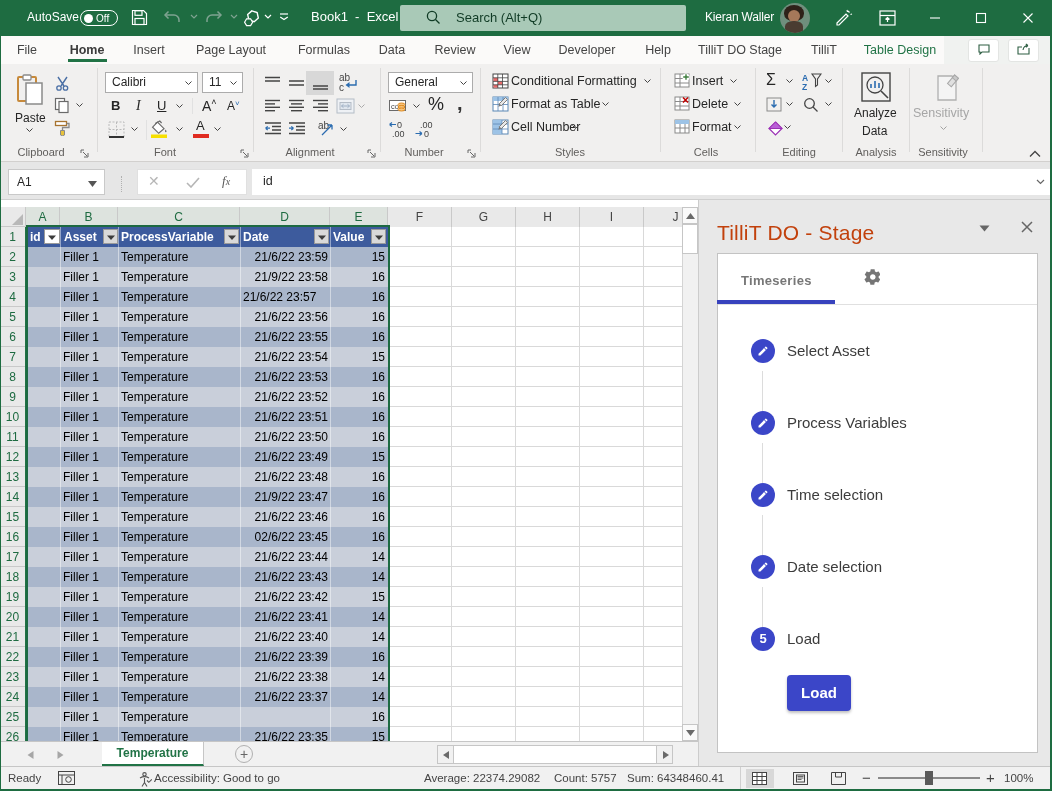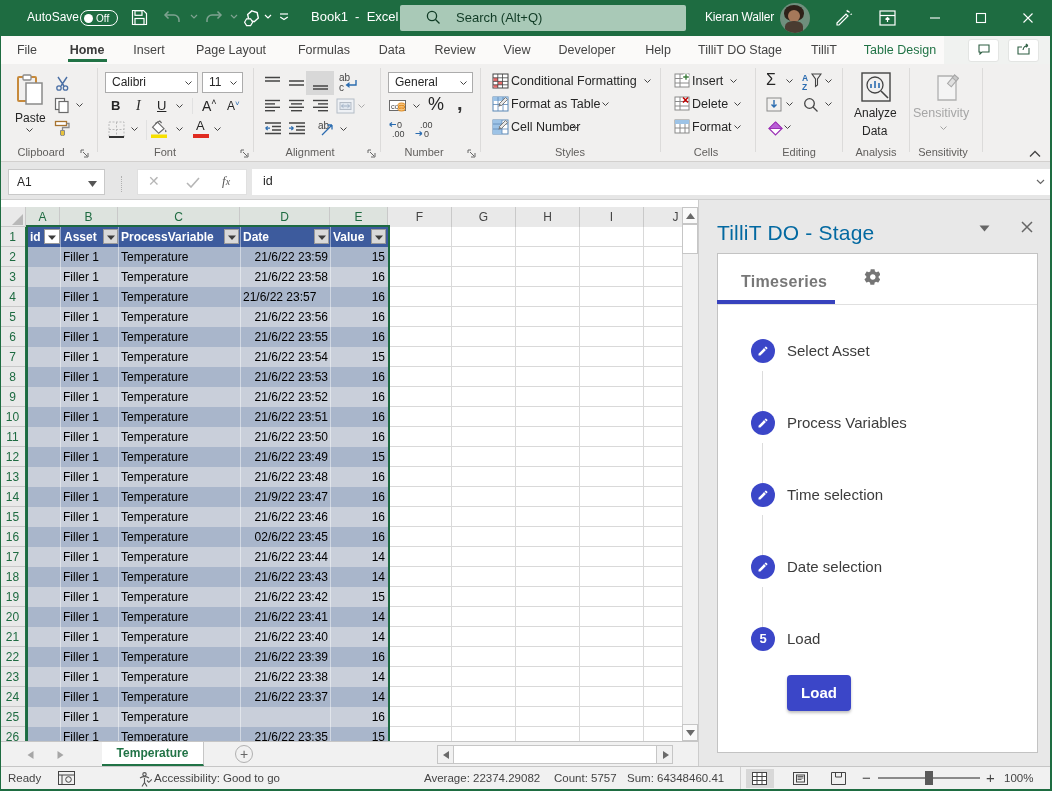--- a/index.html
+++ b/index.html
@@ -573,21 +573,21 @@
       </svg>
     </div>
 <div style="position:absolute;left:28px;top:47px;width:360px;height:20px;background:#a9b6cb;"></div>
 <span class="cell" style="left:63px;top:50px;">Filler 1</span>
 <span class="cell" style="left:121px;top:50px;">Temperature</span>
 <span class="cell" style="left:243px;top:50px;width:85px;text-align:right;">21/6/22 23:59</span>
 <span class="cell" style="left:330px;top:50px;width:55px;text-align:right;">15</span>
 <div style="position:absolute;left:28px;top:67px;width:360px;height:20px;background:#c9cfda;"></div>
 <span class="cell" style="left:63px;top:70px;">Filler 1</span>
 <span class="cell" style="left:121px;top:70px;">Temperature</span>
-<span class="cell" style="left:243px;top:70px;width:85px;text-align:right;">21/6/22 23:58</span>
+<span class="cell" style="left:243px;top:70px;width:85px;text-align:right;">21/9/22 23:58</span>
 <span class="cell" style="left:330px;top:70px;width:55px;text-align:right;">16</span>
 <div style="position:absolute;left:28px;top:87px;width:360px;height:20px;background:#a9b6cb;"></div>
 <span class="cell" style="left:63px;top:90px;">Filler 1</span>
 <span class="cell" style="left:121px;top:90px;">Temperature</span>
 <span class="cell" style="left:243px;top:90px;width:85px;text-align:left;">21/6/22 23:57</span>
 <span class="cell" style="left:330px;top:90px;width:55px;text-align:right;">16</span>
 <div style="position:absolute;left:28px;top:107px;width:360px;height:20px;background:#c9cfda;"></div>
 <span class="cell" style="left:63px;top:110px;">Filler 1</span>
 <span class="cell" style="left:121px;top:110px;">Temperature</span>
 <span class="cell" style="left:243px;top:110px;width:85px;text-align:right;">21/6/22 23:56</span>
@@ -709,29 +709,29 @@
 <svg class="icon" style="left:686px;top:13px;" width="9" height="6" viewBox="0 0 9 6">
       <path d="M4.5 0L9 6H0z" fill="#6a6a6a"></path>
     </svg>
 <div style="position:absolute;left:682px;top:24px;width:16px;height:30px;background:#fff;border:1px solid #c6c6c6;"></div>
 <div style="position:absolute;left:682px;top:524px;width:16px;height:17px;background:#fafafa;border:1px solid #c6c6c6;"></div>
 <svg class="icon" style="left:686px;top:530px;" width="9" height="6" viewBox="0 0 9 6">
       <path d="M4.5 6L0 0h9z" fill="#6a6a6a"></path>
     </svg>
 </div>
 <div class="abs" id="pane">
-<span style="position:absolute;left:18px;top:21px;font-size:21px;letter-spacing:0.2px;color:#0369a1;">TilliT DO - Stage</span>
+<span style="position:absolute;left:18px;top:21px;font-size:21px;letter-spacing:0.2px;color:#c2410c;">TilliT DO - Stage</span>
 <svg class="icon" style="left:280px;top:25px;" width="11" height="7" viewBox="0 0 11 7">
       <path d="M0.5 0.5h10L5.5 6.5z" fill="#666"></path>
     </svg>
 <svg class="icon" style="left:322px;top:21px;" width="12" height="12" viewBox="0 0 12 12">
       <path d="M1 1l10 10M11 1L1 11" stroke="#666" stroke-width="1.5"></path>
     </svg>
 <div style="position:absolute;left:18px;top:53px;width:321px;height:500px;background:#fff;border:1px solid #c3c3c3;"></div>
-<span style="position:absolute;left:42px;top:73px;font-size:16px;font-weight:bold;color:#777;letter-spacing:.3px;">Timeseries</span>
+<span style="position:absolute;left:42px;top:73px;font-size:13px;font-weight:bold;color:#777;letter-spacing:.3px;">Timeseries</span>
 <svg class="icon" style="left:165px;top:69px;" width="16" height="16" viewBox="0 0 20 20">
       <path fill="#757575" d="M17.3 11c0-.3.1-.6.1-1s0-.7-.1-1l2.1-1.6c.2-.1.2-.4.1-.6l-2-3.4c-.1-.2-.4-.3-.6-.2l-2.5 1c-.5-.4-1.1-.7-1.7-1l-.4-2.6c0-.2-.2-.4-.5-.4h-4c-.2 0-.4.2-.5.4l-.4 2.6c-.6.2-1.1.6-1.7 1l-2.5-1c-.2-.1-.5 0-.6.2l-2 3.4c-.1.2-.1.5.1.6L1.9 9c0 .3-.1.6-.1 1s0 .7.1 1l-2.1 1.6c-.2.1-.2.4-.1.6l2 3.4c.1.2.4.3.6.2l2.5-1c.5.4 1.1.7 1.7 1l.4 2.6c0 .2.2.4.5.4h4c.2 0 .4-.2.5-.4l.4-2.6c.6-.2 1.1-.6 1.7-1l2.5 1c.2.1.5 0 .6-.2l2-3.4c.1-.2.1-.5-.1-.6L17.3 11zm-7.3 2.5c-1.9 0-3.5-1.6-3.5-3.5S8.1 6.5 10 6.5s3.5 1.6 3.5 3.5-1.6 3.5-3.5 3.5z" transform="translate(1 0)"></path>
     </svg>
 <div style="position:absolute;left:18px;top:100px;width:118px;height:3.5px;background:#3742bd;"></div>
 <div style="position:absolute;left:19px;top:104px;width:319px;height:1px;background:#e0e0e0;"></div>
 <div class="step" style="top:139px;">
 <div class="stepcirc">
         <svg style="position:absolute;left:6px;top:6px;" width="12" height="12" viewBox="0 0 24 24">
           <path d="M3 17.25V21h3.75L17.81 9.94l-3.75-3.75L3 17.25zM20.71 7.04c.39-.39.39-1.02 0-1.41l-2.34-2.34c-.39-.39-1.02-.39-1.41 0l-1.83 1.83 3.75 3.75 1.83-1.83z" fill="#fff"></path>
         </svg>

